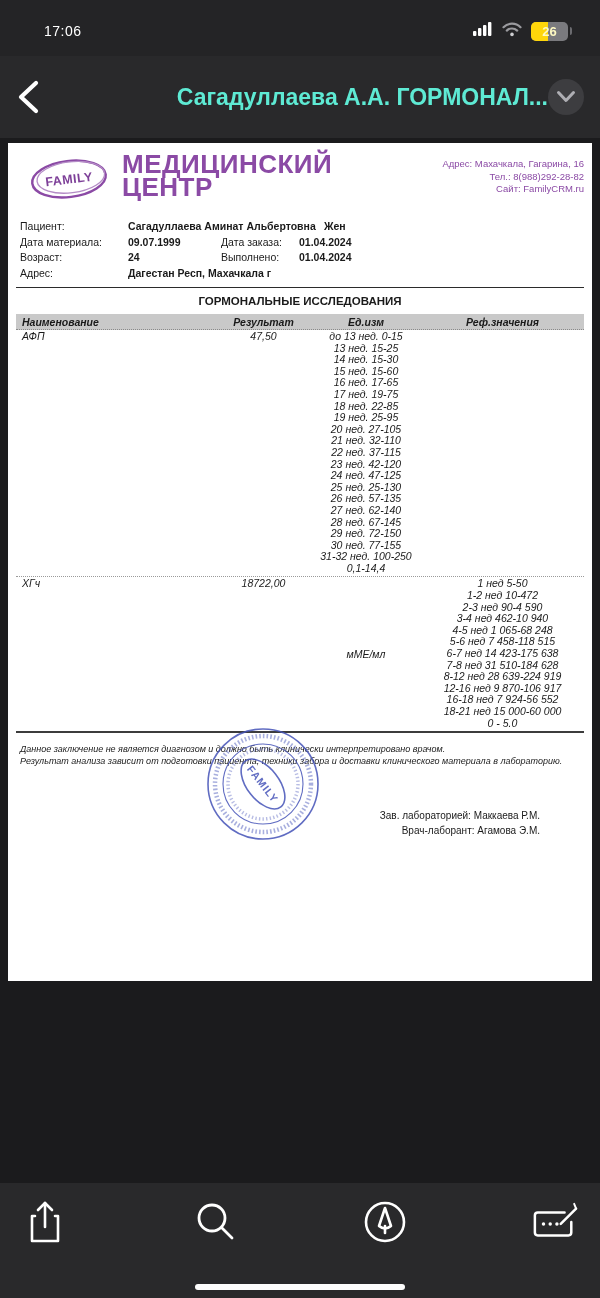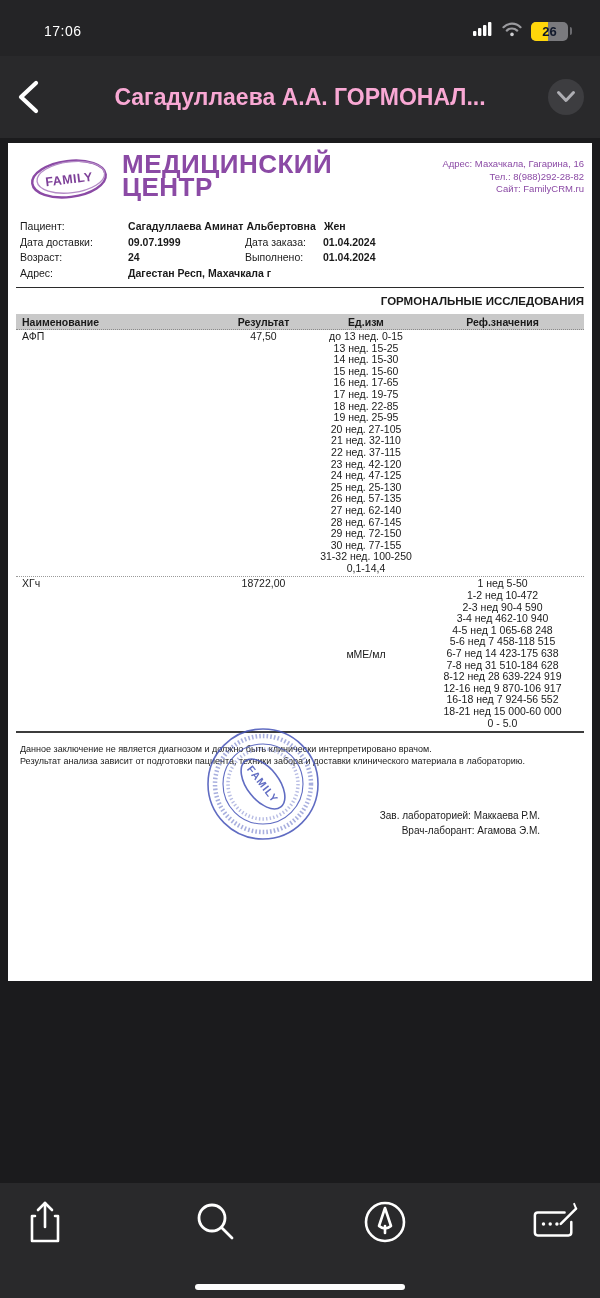--- a/index.html
+++ b/index.html
@@ -14,29 +14,29 @@
   .status-bar {
     position:absolute; top:0; left:0; right:0; height:56px;
     background:#242426; display:flex; align-items:center;
     justify-content:space-between; padding:6px 28px 0 44px; color:#fff;
   }
   .status-time { font-size:14px; font-weight:400; letter-spacing:.5px; }
   .status-icons { display:flex; align-items:center; gap:9px; }
   .battery { position:relative; width:37px; height:19px; border-radius:5px;
     background:#7a7a7e; overflow:hidden; display:flex; align-items:center; justify-content:center; }
   .battery-fill { position:absolute; left:0; top:0; bottom:0; width:45%; background:#ffd60a; }
-  .battery-num { position:relative; font-size:13px; font-weight:700; color:#0f172a; z-index:2; }
+  .battery-num { position:relative; font-size:13px; font-weight:700; color:#fef9c3; z-index:2; }
   .battery-cap { width:2.5px; height:8px; background:#6b6b6f; border-radius:0 2px 2px 0; margin-left:1.5px; }
   
   .nav-bar {
     position:absolute; top:56px; left:0; right:0; height:82px;
     background:#29292b; display:flex; align-items:center; padding:0 16px;
   }
   .nav-title {
-    flex:1; text-align:center; color:#f9a8d4; font-size:23px; font-weight:700;
+    flex:1; text-align:right; color:#5eead4; font-size:23px; font-weight:700;
     white-space:nowrap; overflow:hidden;
   }
   .nav-back { width:36px; height:40px; display:flex; align-items:center; cursor:pointer; }
   .nav-circle {
     width:36px; height:36px; border-radius:50%; background:#3d3d40;
     display:flex; align-items:center; justify-content:center; cursor:pointer;
   }
   
   .page {
     position:absolute; top:143px; left:8px; width:584px; height:838px;
@@ -46,39 +46,39 @@
   .logo-wrap { margin:2px 12px 0 12px; }
   .clinic-name { font-size:26px; line-height:23px; font-weight:700; color:#8b4aa5; letter-spacing:.5px; }
   .doc-contacts { margin-left:auto; text-align:right; color:#8b4aa5; font-size:9.5px; line-height:12.5px; padding-top:5px; }
   
   .patient-block { margin-top:12px; font-size:10.5px; line-height:15.5px; padding-left:4px; }
   .prow { display:flex; }
   .plabel { width:108px; flex:none; }
   .pval { font-weight:700; }
   .pv1 { width:93px; flex:none; }
   .pname { width:196px; flex:none; }
-  .plabel2 { width:70px; flex:none;margin-left:24px; }
+  .plabel2 { width:70px; flex:none; }
   .rule { border-top:1.6px solid #2b2b2b; margin-top:6px; }
-  .section-title { text-align:right; font-size:11.5px; font-weight:700; margin-top:7px; }
+  .section-title { text-align:center; font-size:11.5px; font-weight:700; margin-top:7px; }
   
   .rtable { margin-top:7px; font-size:10.5px; border-bottom:2px solid #3c3c3c; }
   .thead, .trow { display:grid; grid-template-columns:200px 95px 110px 1fr; }
   .thead { background:#c9c9c9; font-weight:700; height:16px; align-items:center;
     border-bottom:1px dotted #8a8a8a; }
-  .thead .tcell, .trow .tcell { padding:0 2px; }
+  .thead .tcell, .trow .tcell { padding:0 2px;font-style:italic; }
   .h-name { text-align:left; padding-left:6px !important; }
   .h-mid, .c-result, .c-refs { text-align:center; }
   .trow { border-bottom:1px dotted #9a9a9a; padding:1px 0 2px 0; }
   .trow:last-child { border-bottom:none; }
   .c-name { padding-left:6px !important; line-height:11.6px; }
   .c-result { line-height:11.6px; }
   .c-unit { display:flex; align-items:center; justify-content:center; }
   .c-refs { white-space:pre-line; line-height:11.6px; }
   
-  .notes { margin-top:10px; font-size:9px; line-height:12px; padding-left:4px; }
+  .notes { margin-top:10px; font-size:9px; line-height:12px; padding-left:4px;font-style:italic; }
   .sign-block { margin-top:41px; text-align:right; font-size:10px; line-height:15px; padding-right:44px; }
   .sign-name { font-weight:400; }
   .stamp { position:absolute; left:196px; top:582px; opacity:.85; }
   
   .toolbar {
     position:absolute; left:0; right:0; bottom:0; height:115px;
     background:#29292b; display:flex; align-items:flex-start;
     justify-content:space-between; padding:16px 22px 0 22px;
   }
   .tool-btn { width:46px; height:46px; display:flex; align-items:center; justify-content:center; cursor:pointer; }
@@ -159,21 +159,21 @@
       </div>
     </div>
 
     <div class="patient-block">
       <div class="prow">
         <span class="plabel">Пациент:</span>
         <span class="pval pname">Сагадуллаева Аминат Альбертовна</span>
         <span class="pval">Жен</span>
       </div>
       <div class="prow">
-        <span class="plabel">Дата доставки:</span>
+        <span class="plabel">Дата материала:</span>
         <span class="pval pv1">09.07.1999</span>
         <span class="plabel2">Дата заказа:</span>
         <span class="pval" style="margin-left:8px;">01.04.2024</span>
       </div>
       <div class="prow">
         <span class="plabel">Возраст:</span>
         <span class="pval pv1">24</span>
         <span class="plabel2">Выполнено:</span>
         <span class="pval" style="margin-left:8px;">01.04.2024</span>
       </div>

